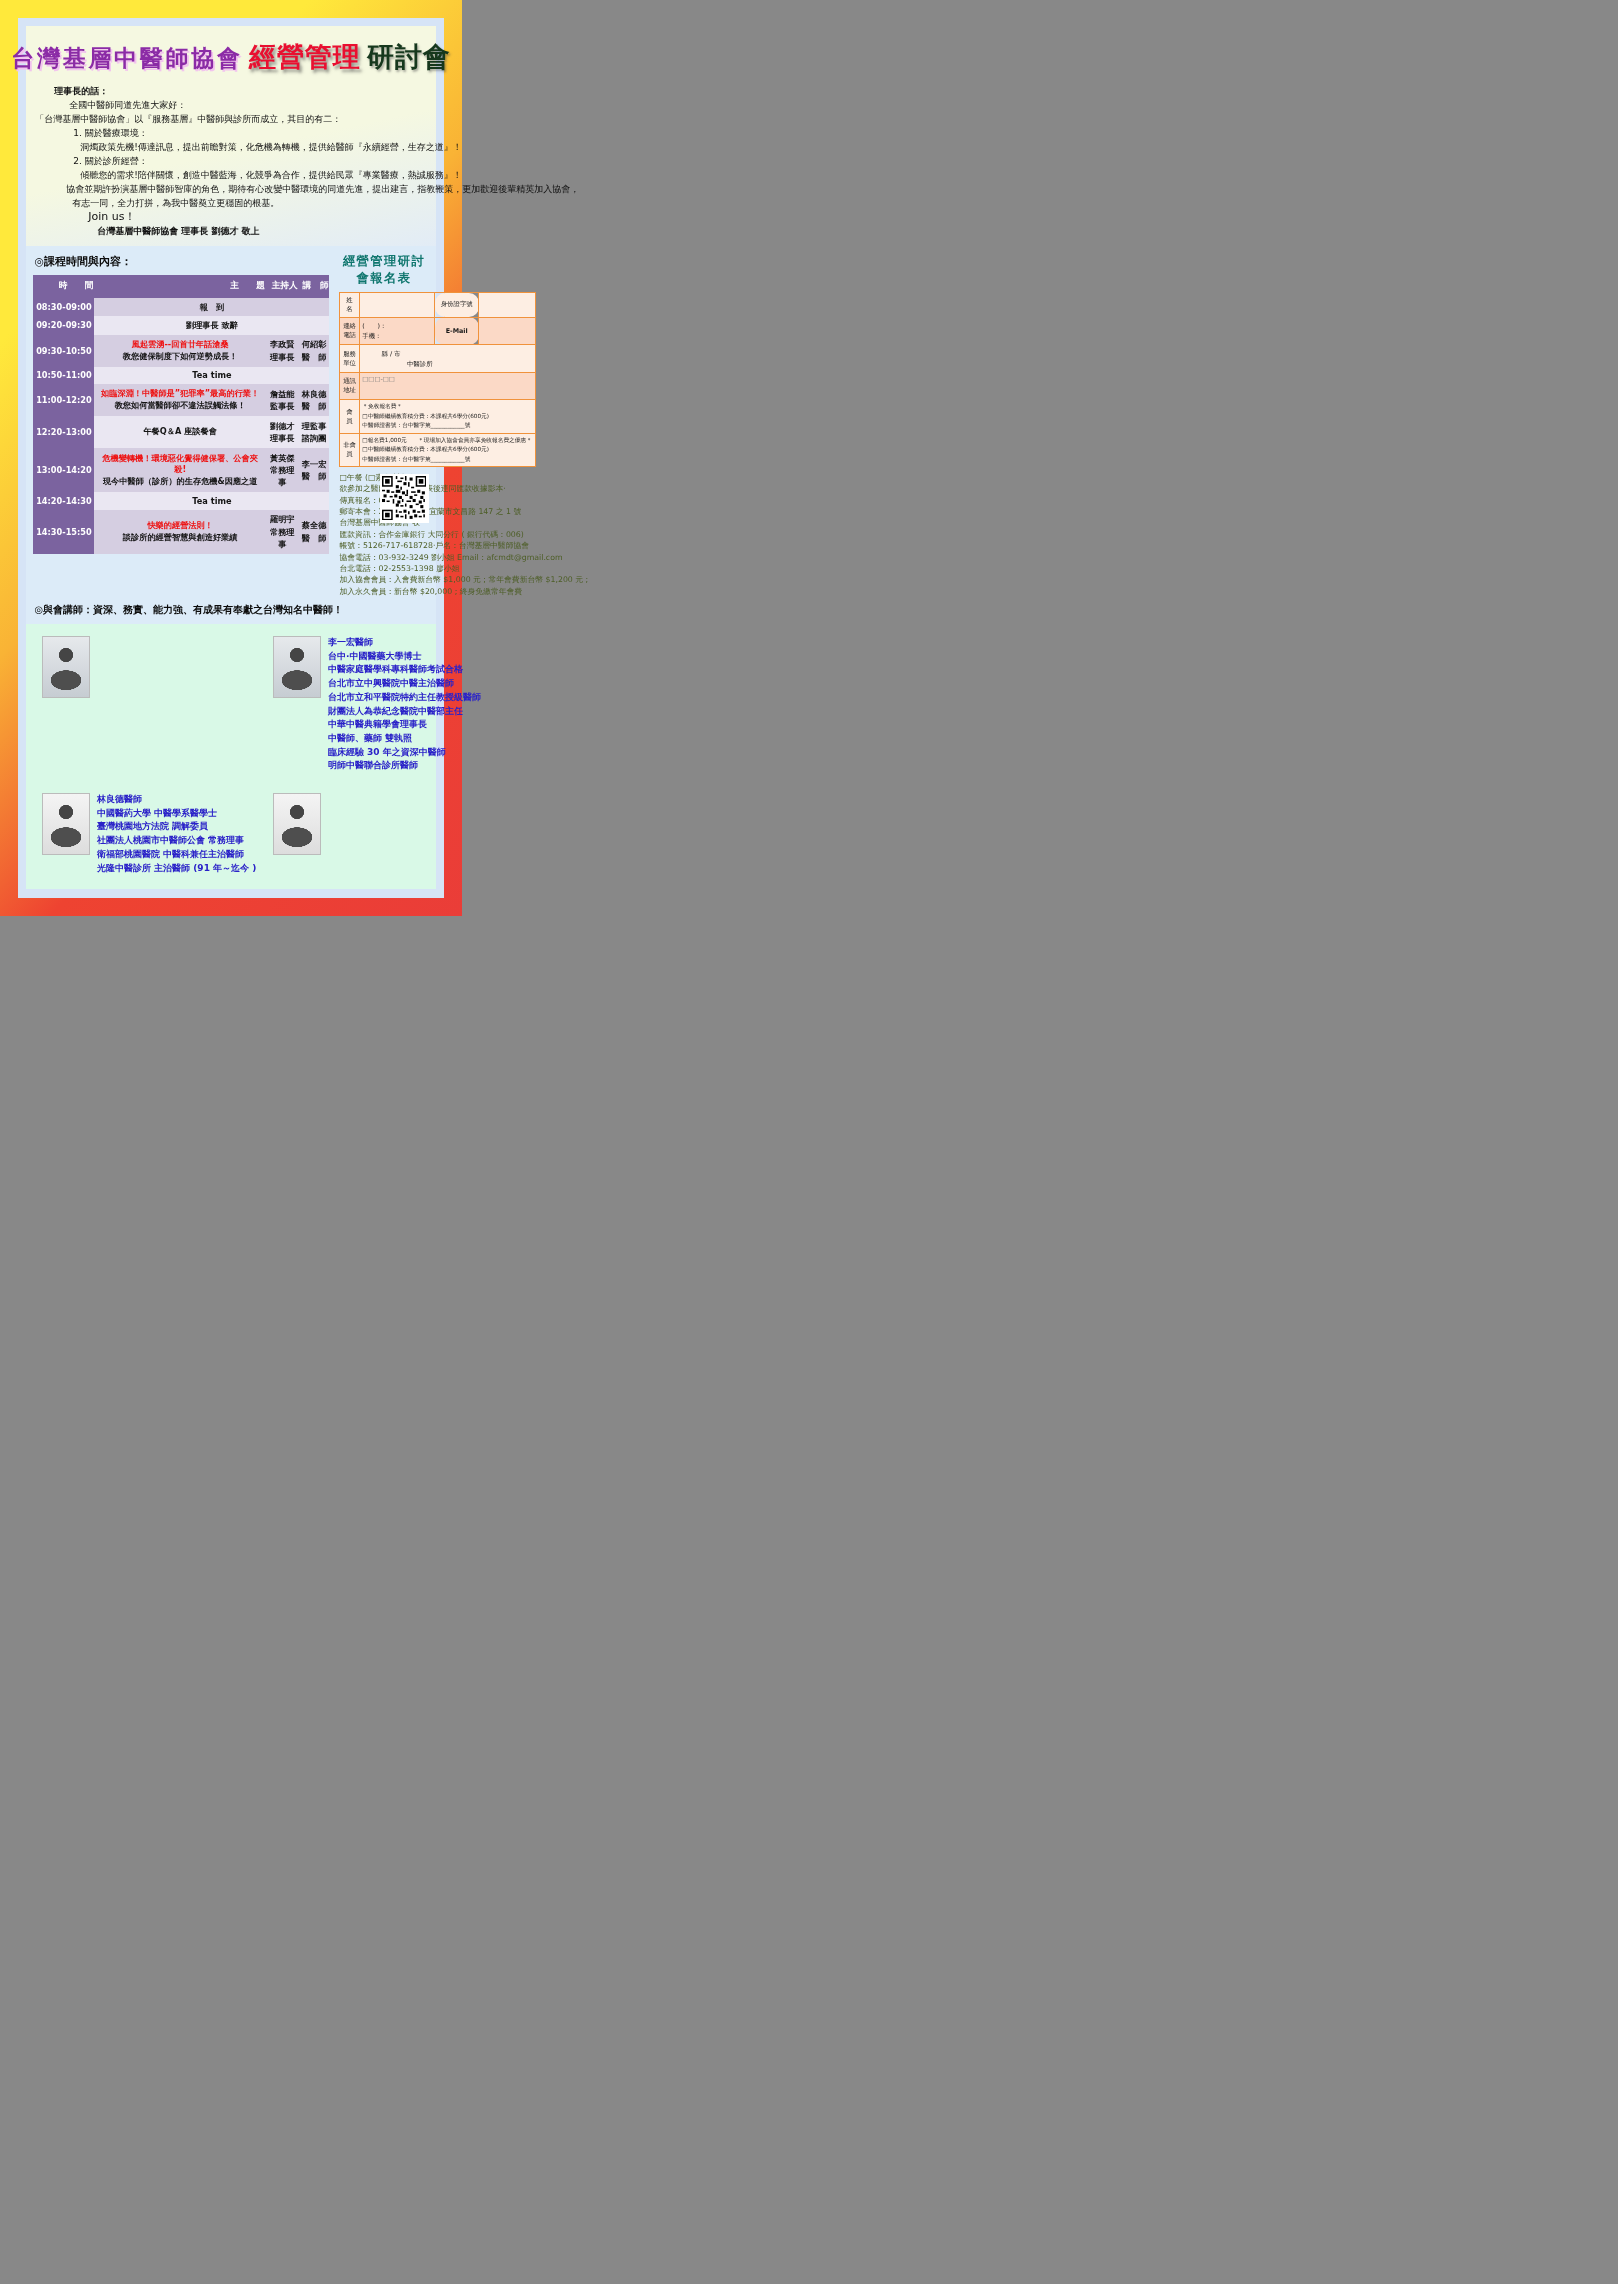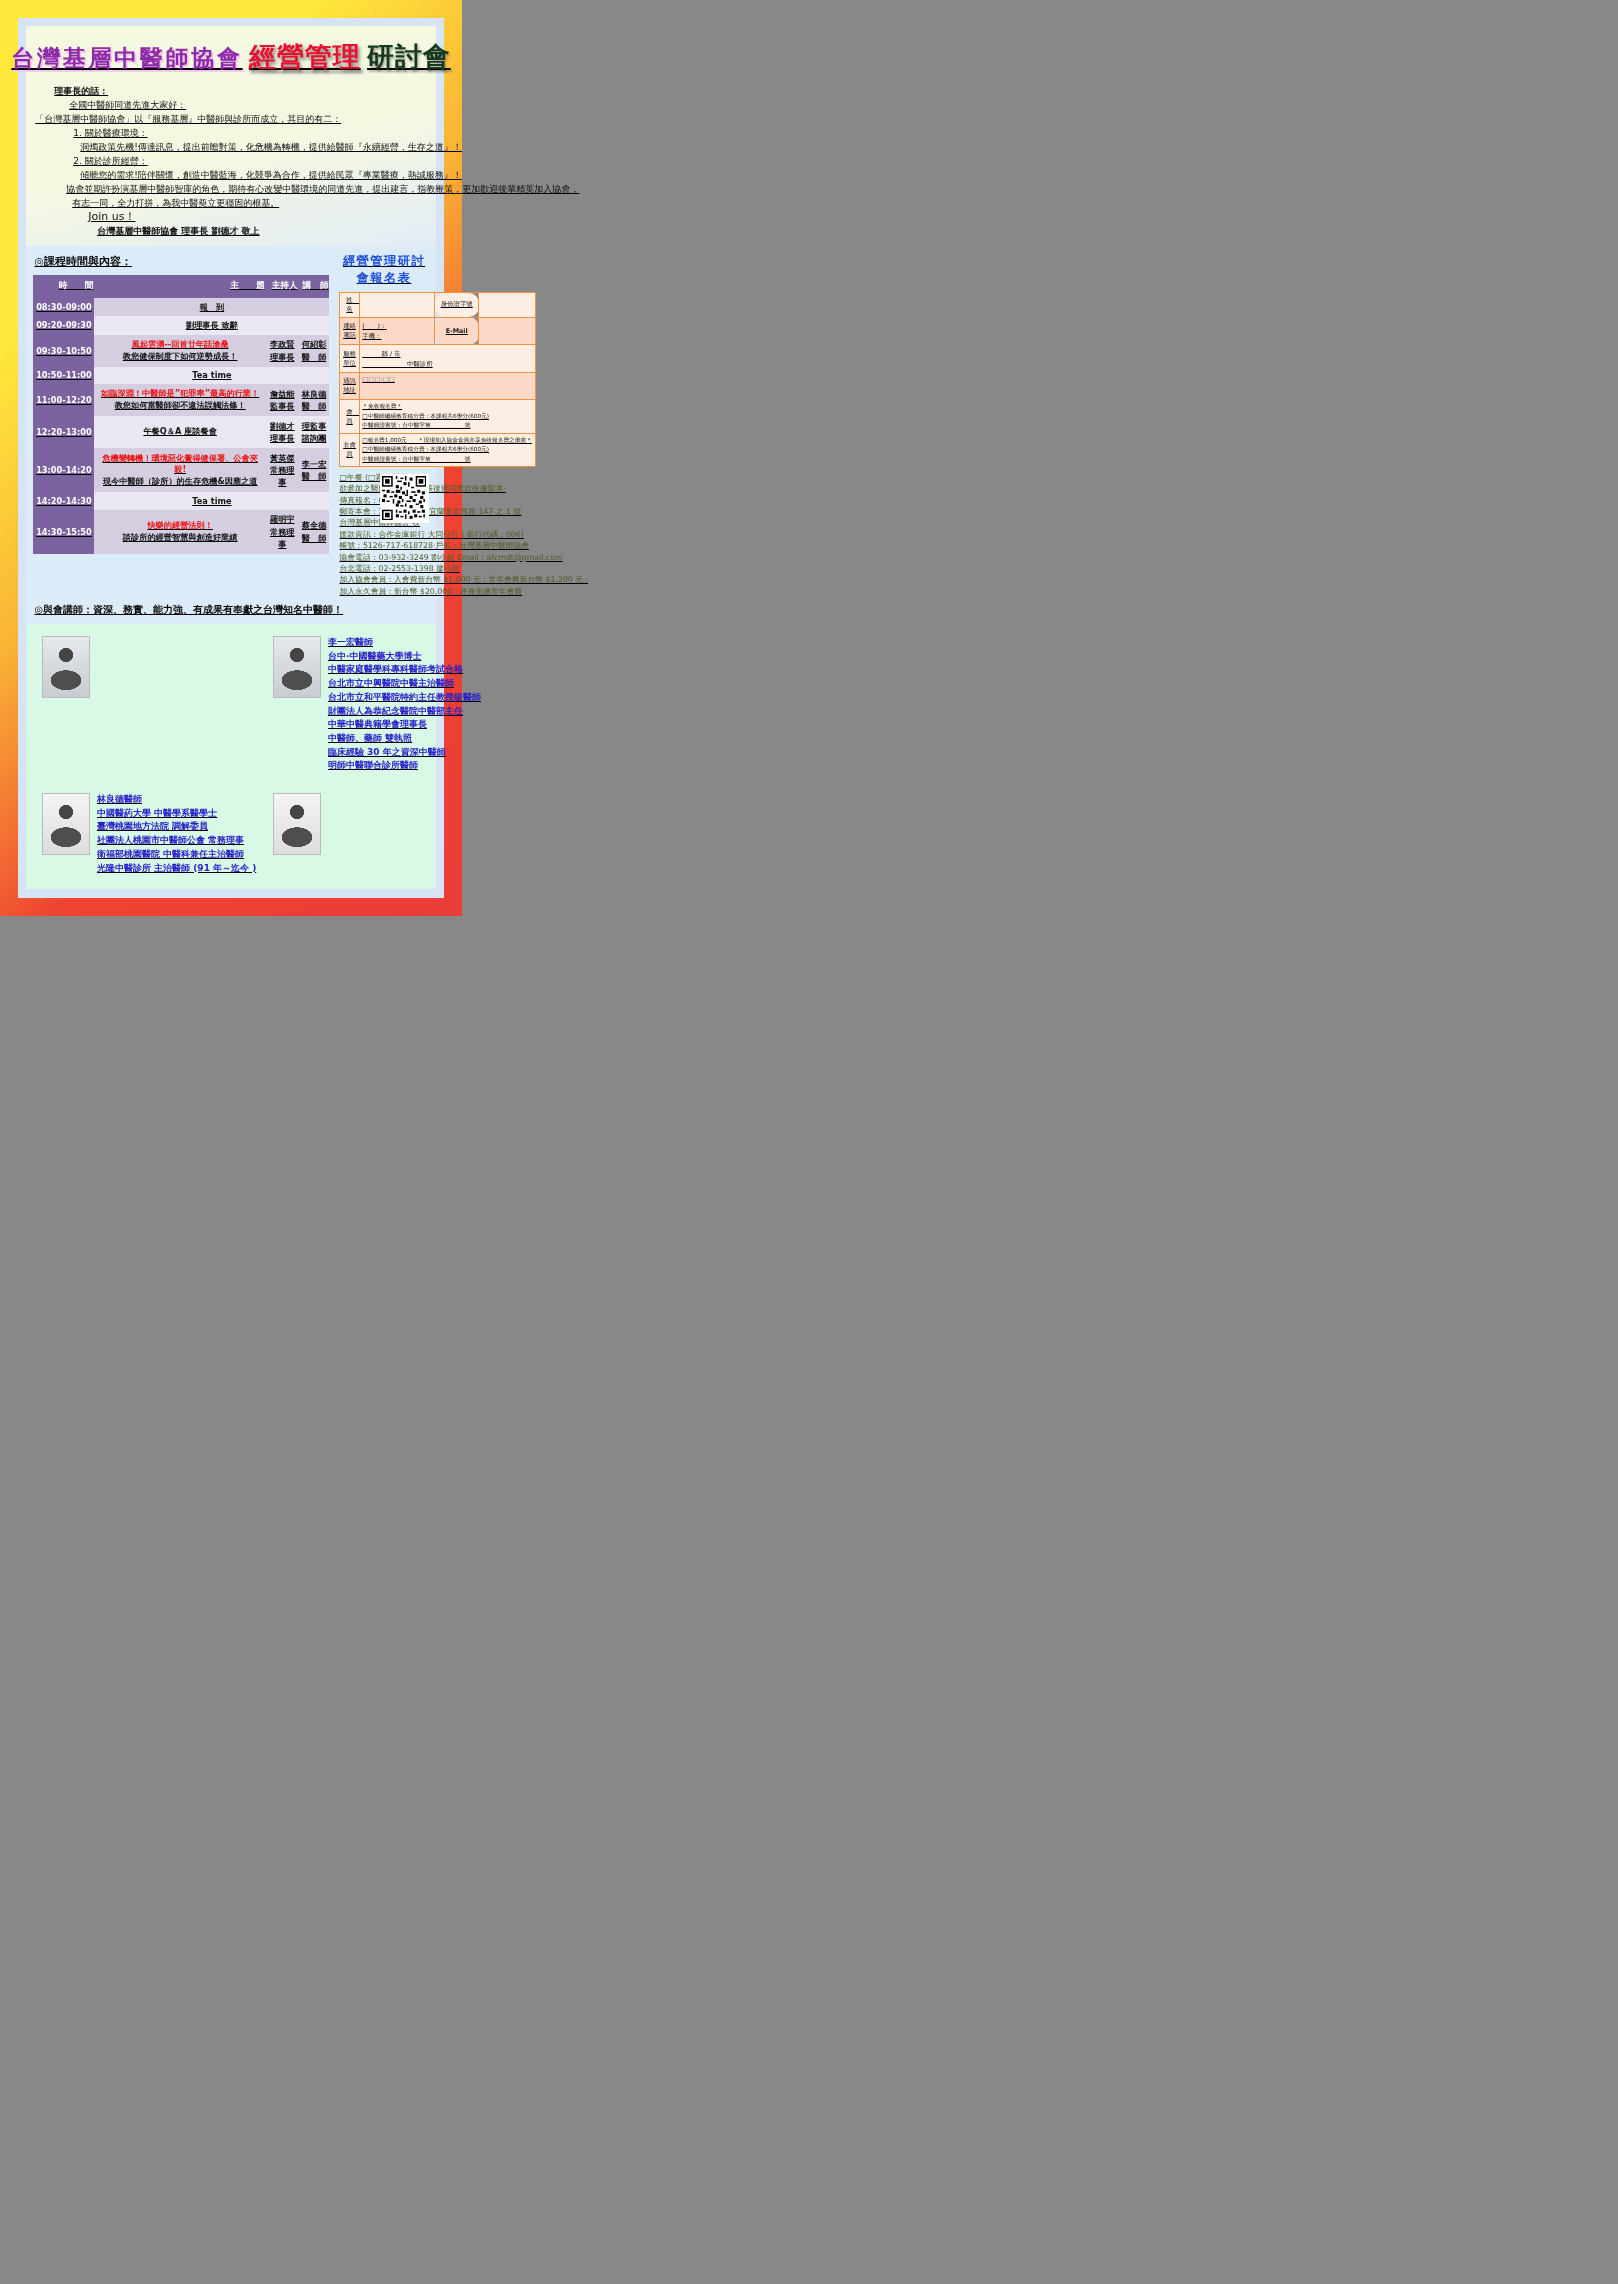--- a/index.html
+++ b/index.html
@@ -1,18 +1,18 @@
 <!DOCTYPE html>
 <html style="font-size:7.3px"><head>
 <meta charset="utf-8">
 <style>
   html,body{margin:0;padding:0;}
   body{font-family:"DejaVu Sans","Liberation Sans",sans-serif;background:#888;}
   .poster{width:462px;min-height:773px;box-sizing:border-box;padding:18px;
-    background:linear-gradient(132deg,#ffe93b 24%,#f9b335 46%,#ee4331 68%,#ea3d38 100%);text-decoration:underline;}
+    background:linear-gradient(132deg,#ffe93b 24%,#f9b335 46%,#ee4331 68%,#ea3d38 100%);}
   .frame{background:#d6e4f6;padding:8.2px 8.2px 9px 8.2px;box-sizing:border-box;min-height:721px;}
   .content{display:flex;flex-direction:column;}
 
   
   .sec-top{background:linear-gradient(168deg,#f5f8e1 0%,#f5f8e1 55%,#e2ecf6 100%);
     padding:6.4px 9px 8.2px 9px;}
   .title-row{display:flex;align-items:baseline;justify-content:center;gap:6.4px;margin:6.4px 0 9px 0;}
   .t-org{color:#8b2ba6;font-size:23px;font-weight:bold;letter-spacing:2.7px;
     text-shadow:1.8px 1.8px 0 #f2c4ee;white-space:nowrap;}
   .t-main{color:#e90f30;font-size:27px;font-weight:bold;letter-spacing:0.9px;
@@ -45,21 +45,21 @@
   table.sched th{background:#7b639f;color:#ffffff;font-size:8.7px;font-weight:bold;
     padding:5.5px 0.9px;text-align:right;}
   table.sched td{text-align:center;vertical-align:middle;font-size:8.2px;padding:3.7px 2.7px;}
   td.time{background:#7b639f;color:#ffffff;font-weight:bold;font-size:7.8px;white-space:nowrap;}
   tr.dark td.cell{background:#d5cee1;}
   tr.light td.cell{background:#eae7f2;}
   .topic-red{color:#ee1111;font-weight:bold;}
   .topic-black{color:#141414;font-weight:bold;margin-top:0.9px;}
   td.person{font-weight:bold;color:#141414;white-space:pre-line;line-height:12.3px;}
 
-  .form-title{color:#1d4ed8;font-size:12.3px;font-weight:bold;text-align:center;
+  .form-title{color:#0f766e;font-size:12.3px;font-weight:bold;text-align:center;
     letter-spacing:1.4px;margin:0.9px 0 4.6px 0;}
   table.reg{border-collapse:collapse;width:100%;}
   table.reg td{border:0.5px solid #f0923b;font-size:6.4px;color:#1a1a1a;
     padding:1.8px 2.7px;vertical-align:middle;}
   tr.f-light td{background:#fdeee3;}
   tr.f-dark td{background:#fbd9c6;}
   td.f-label{text-align:center;width:28px;font-size:6.9px;}
   td.f-label2{text-align:center;width:38px;font-size:6.4px;border-radius:10px;}
   td.f-val{width:69px;}
   .pre{white-space:pre-line;line-height:10px;}

